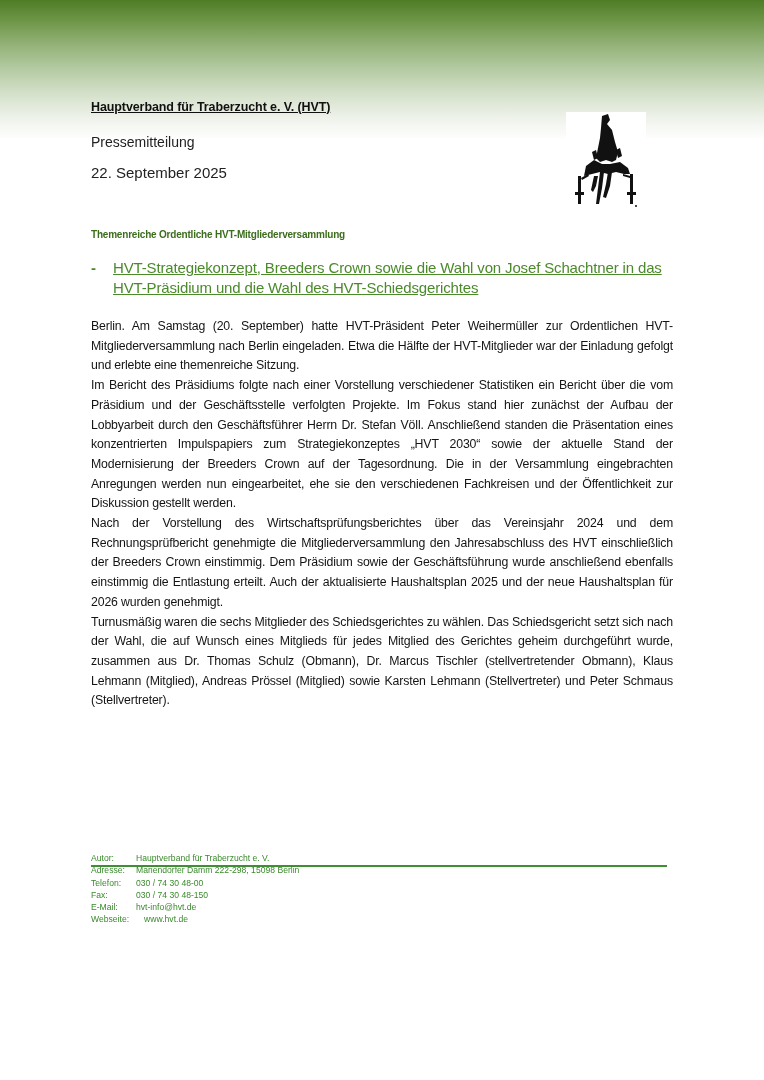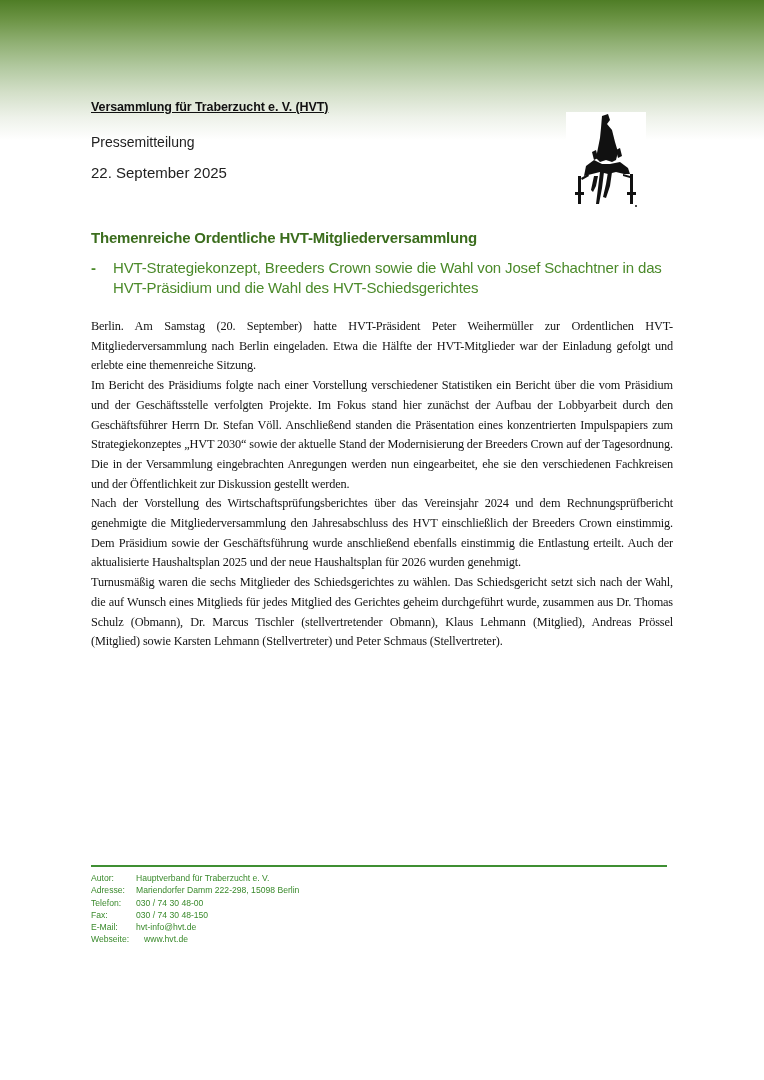--- a/index.html
+++ b/index.html
@@ -20,55 +20,55 @@
   .doc-date { position: absolute; left: 91px; top: 164px; font-size: 15px; color: #222; }
 
   .logo-box {
     position: absolute; left: 566px; top: 112px; width: 80px; height: 98px;
     background: #fff;
   }
   .logo-box svg { width: 80px; height: 98px; display: block; }
 
   .headline {
     position: absolute; left: 91px; top: 229px;
-    font-size: 15px; font-weight: bold; color: #3b6d1d; letter-spacing: -0.2px;
+    font-size: 10px; font-weight: bold; color: #3b6d1d; letter-spacing: -0.2px;
   }
   .subhead {
     position: absolute; left: 91px; top: 258px; width: 600px;
     font-size: 15px; color: #4b8a2a; line-height: 20px;
     display: flex;
   }
   .subhead .dash { width: 22px; flex: none; font-weight: bold; }
-  .subhead .text { flex: 1; letter-spacing: -0.15px; }
+  .subhead .text { flex: 1; letter-spacing: -0.15px; text-decoration: underline; }
 
   .body-text {
     position: absolute; left: 91px; top: 317px; width: 582px;
     font-size: 12.3px; line-height: 19.7px; color: #141414;
     text-align: justify; letter-spacing: -0.15px;
   }
-  .body-text p { margin: 0; font-family: Liberation Serif, serif; }
+  .body-text p { margin: 0; }
 
   .footer-rule {
     position: absolute; left: 91px; top: 865px; width: 576px; height: 2px;
     background: #3f8f33;
   }
   .footer-info {
-    position: absolute; left: 91px; top: 872px;
+    position: absolute; left: 91px; top: 852px;
     font-size: 8.6px; line-height: 12.3px; color: #3a8a2c;
   }
   .footer-row { display: flex; }
   .footer-row .lbl { width: 45px; flex: none; }
   .footer-row.web .lbl { width: auto; margin-right: 15px; }
 </style>
 </head>
 <body>
 
 <div class="top-gradient"></div>
 
-<div class="org-name">Versammlung für Traberzucht e. V. (HVT)</div>
+<div class="org-name">Hauptverband für Traberzucht e. V. (HVT)</div>
 <div class="doc-type">Pressemitteilung</div>
 <div class="doc-date">22. September 2025</div>
 
 <div class="logo-box">
   <svg viewBox="0 0 80 98" xmlns="http://www.w3.org/2000/svg">
     <g fill="#111">
 
       <path d="M36 4 L42 2 L44 8 L41 12 L46 18 L49 30 L52 40 L50 48 L46 50 L40 48 L34 50 L30 46 L32 36 L34 26 L35 16 Z"></path>
       <path d="M38 10 L40 4 L42 6 Z"></path>
 

